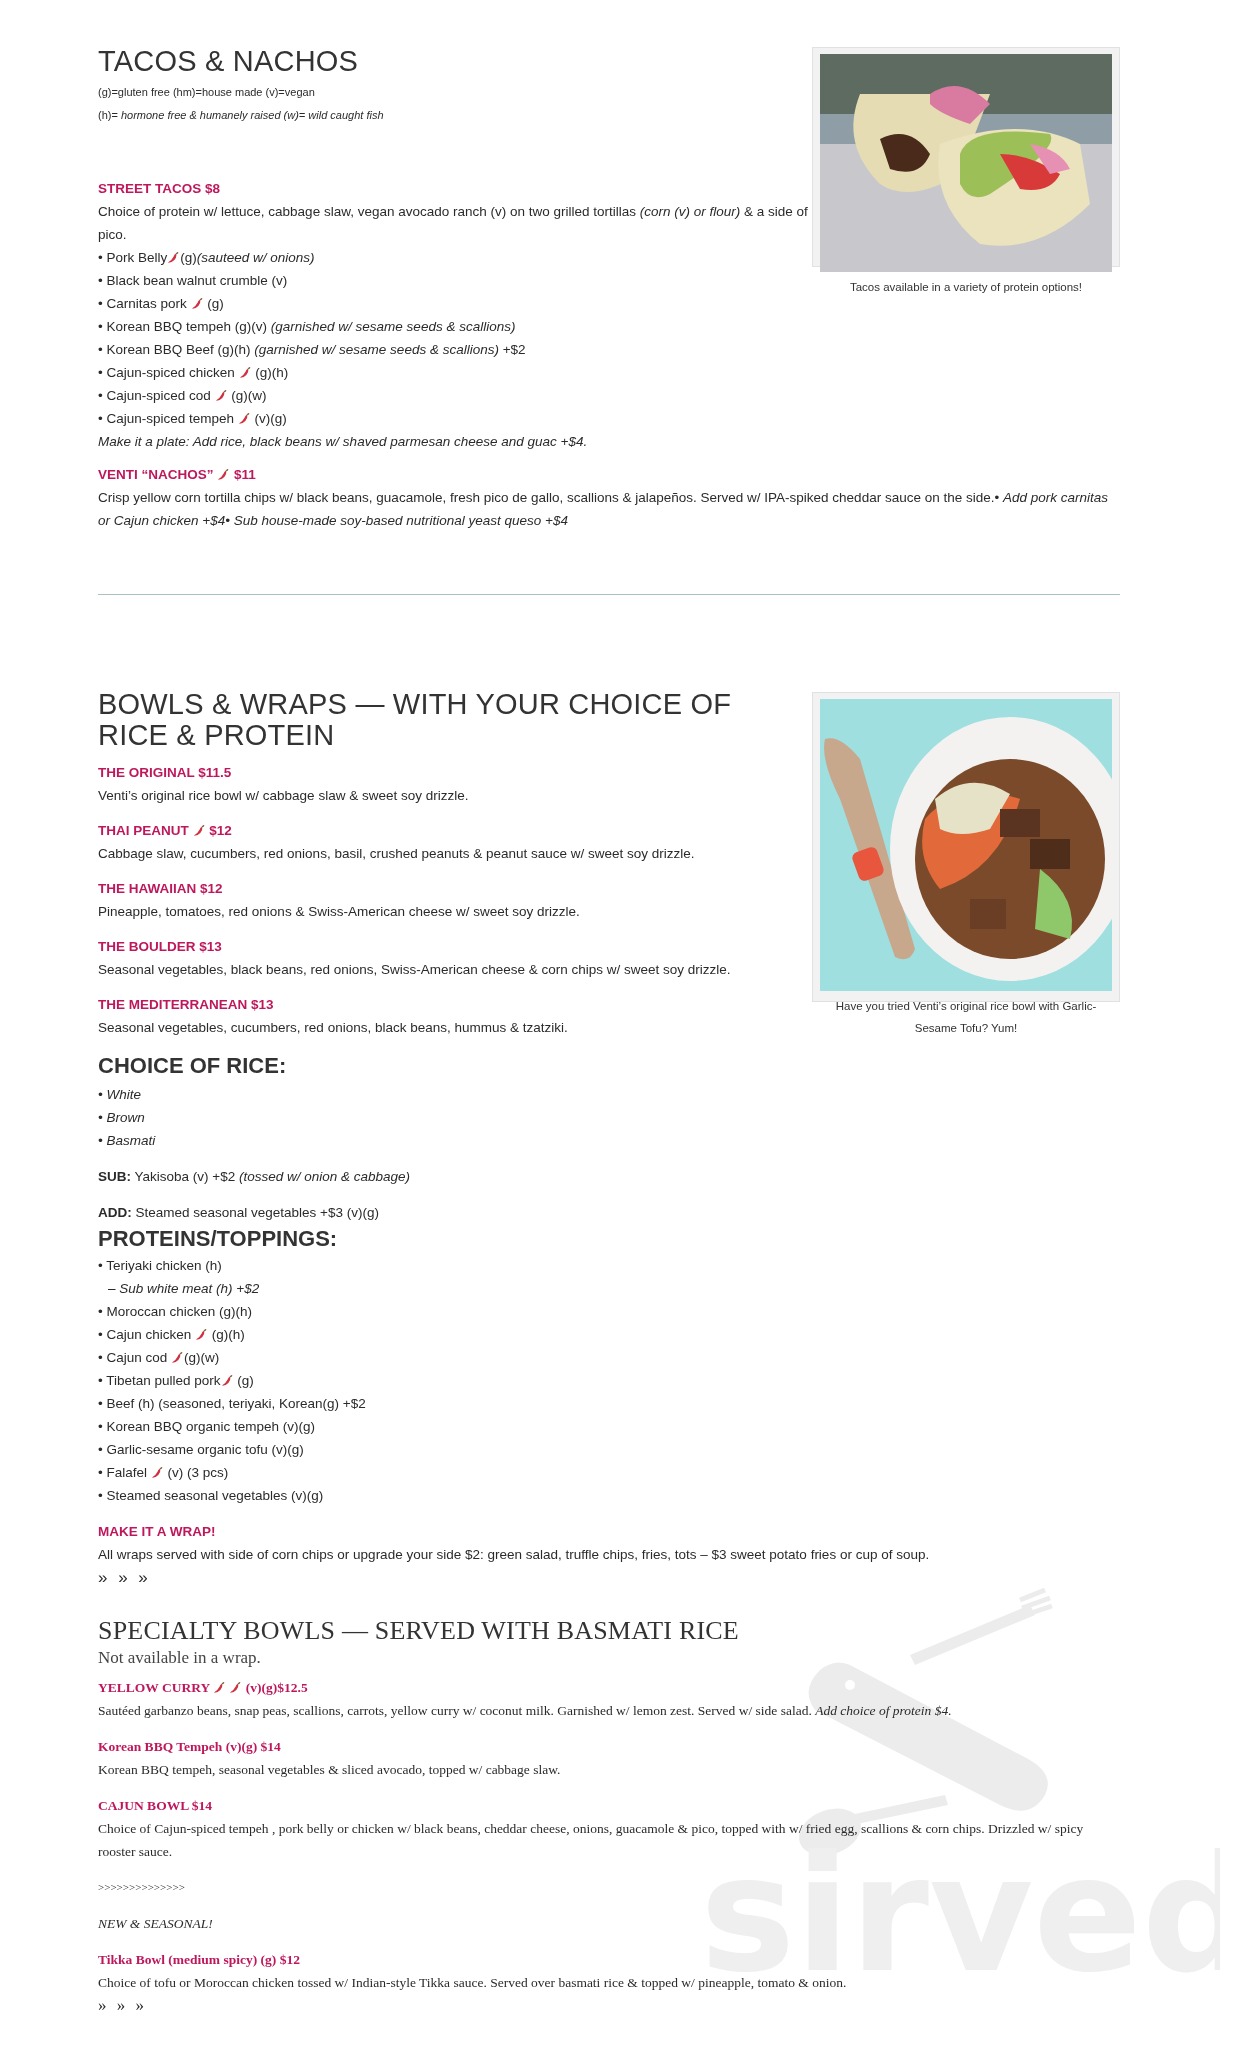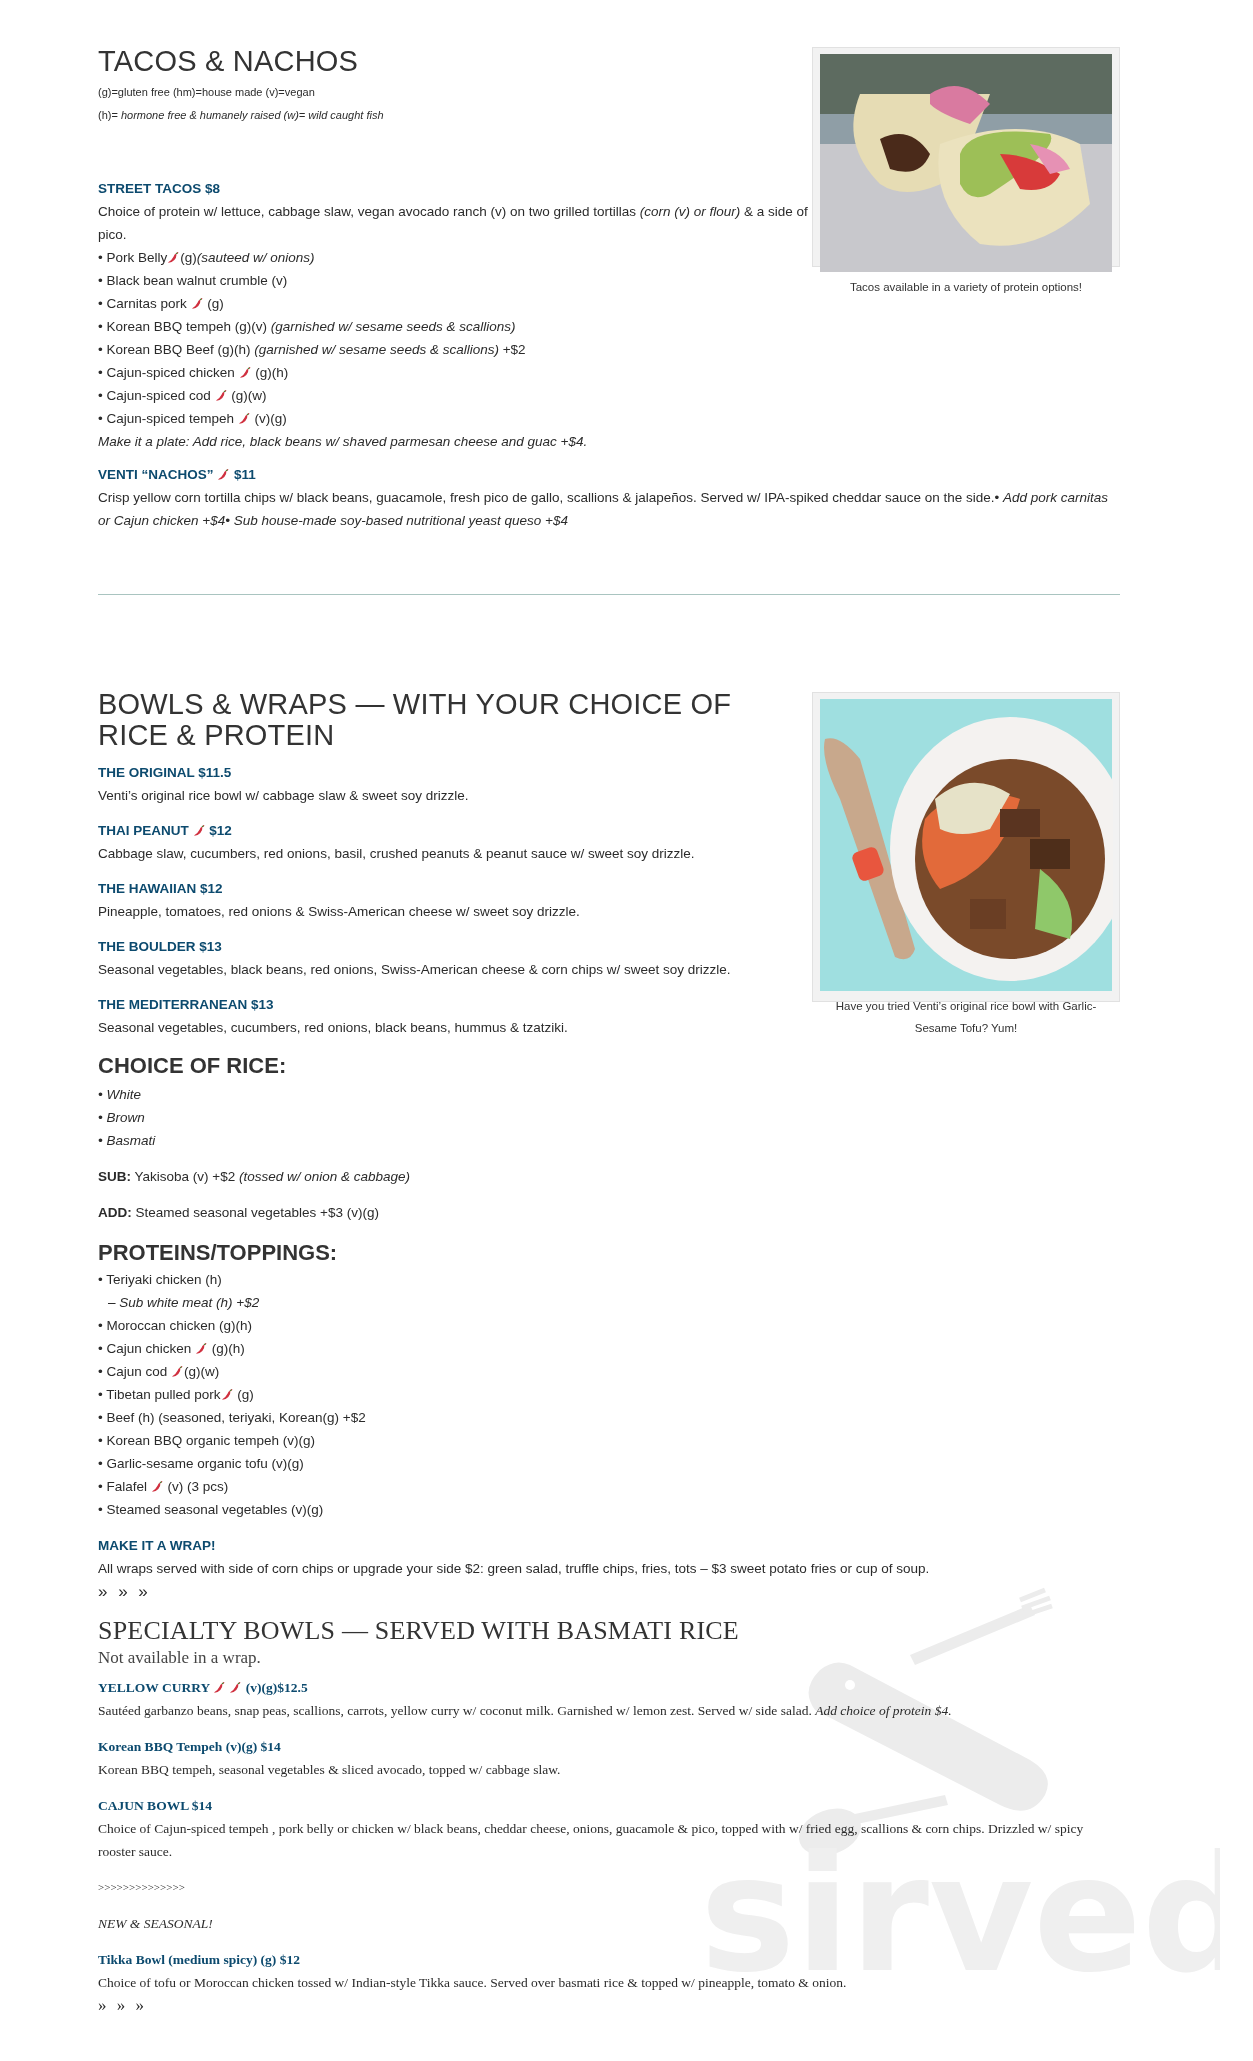--- a/index.html
+++ b/index.html
@@ -10,21 +10,21 @@
   }
   .watermark { position: absolute; left: 700px; top: 1560px; width: 520px; height: 420px; pointer-events: none; z-index: 0; }
   .content { position: absolute; left: 98px; top: 0; width: 1022px; z-index: 1; }
   .section { position: relative; }
   h2.sec-title {
     font-weight: normal; font-size: 29px; line-height: 31px; margin: 0;
     color: #333; letter-spacing: 0.2px; text-transform: uppercase;
   }
   .legend { font-size: 11px; line-height: 23px; }
   .legend i { font-style: italic; }
-  .item-title { font-weight: bold; font-size: 13.5px; line-height: 23px; color: #0c4a6e; text-transform: none; }
+  .item-title { font-weight: bold; font-size: 13.5px; line-height: 23px; color: #be185d; text-transform: none; }
   .desc { font-size: 13.5px; line-height: 23px; }
   .desc i, i.it { font-style: italic; }
   ul.plain { list-style: none; margin: 0; padding: 0; }
   ul.plain li { font-size: 13.5px; line-height: 23px; }
   ul.plain li::before { content: "• "; }
   ul.plain li.sub::before { content: ""; }
   ul.plain li.sub { padding-left: 10px; font-style: italic; }
   .chili { display: inline-block; width: 13px; height: 13px; vertical-align: -2px; }
   .sub-heading { font-weight: bold; font-size: 22px; line-height: 26px; color: #333; margin: 0; }
   .figure {
@@ -155,21 +155,21 @@
 
     <h3 class="sub-heading">CHOICE OF RICE:</h3>
     <ul class="plain" style="margin-top:4px; font-style:italic;">
       <li>White</li>
       <li>Brown</li>
       <li>Basmati</li>
     </ul>
     <div class="desc" style="margin-top:13px;"><b>SUB:</b><span> Yakisoba (v) +$2 </span><i>(tossed w/ onion &amp; cabbage)</i></div>
     <div class="desc" style="margin-top:13px;"><b>ADD:</b><span> Steamed seasonal vegetables +$3 (v)(g)</span></div>
 
-    <h3 class="sub-heading" style="margin-top:16px;">PROTEINS/TOPPINGS:</h3>
+    <h3 class="sub-heading" style="margin-top:2px;">PROTEINS/TOPPINGS:</h3>
     <ul class="plain" style="margin-top:2px;">
       <li>Teriyaki chicken (h)</li>
       <li class="sub">– Sub white meat (h) +$2</li>
       <li>Moroccan chicken (g)(h)</li>
       <li><span>Cajun chicken</span> <svg class="chili">
             <use href="#chili"></use>
           </svg><span> (g)(h)</span></li>
       <li><span>Cajun cod</span> <svg class="chili">
             <use href="#chili"></use>
           </svg><span>(g)(w)</span></li>

